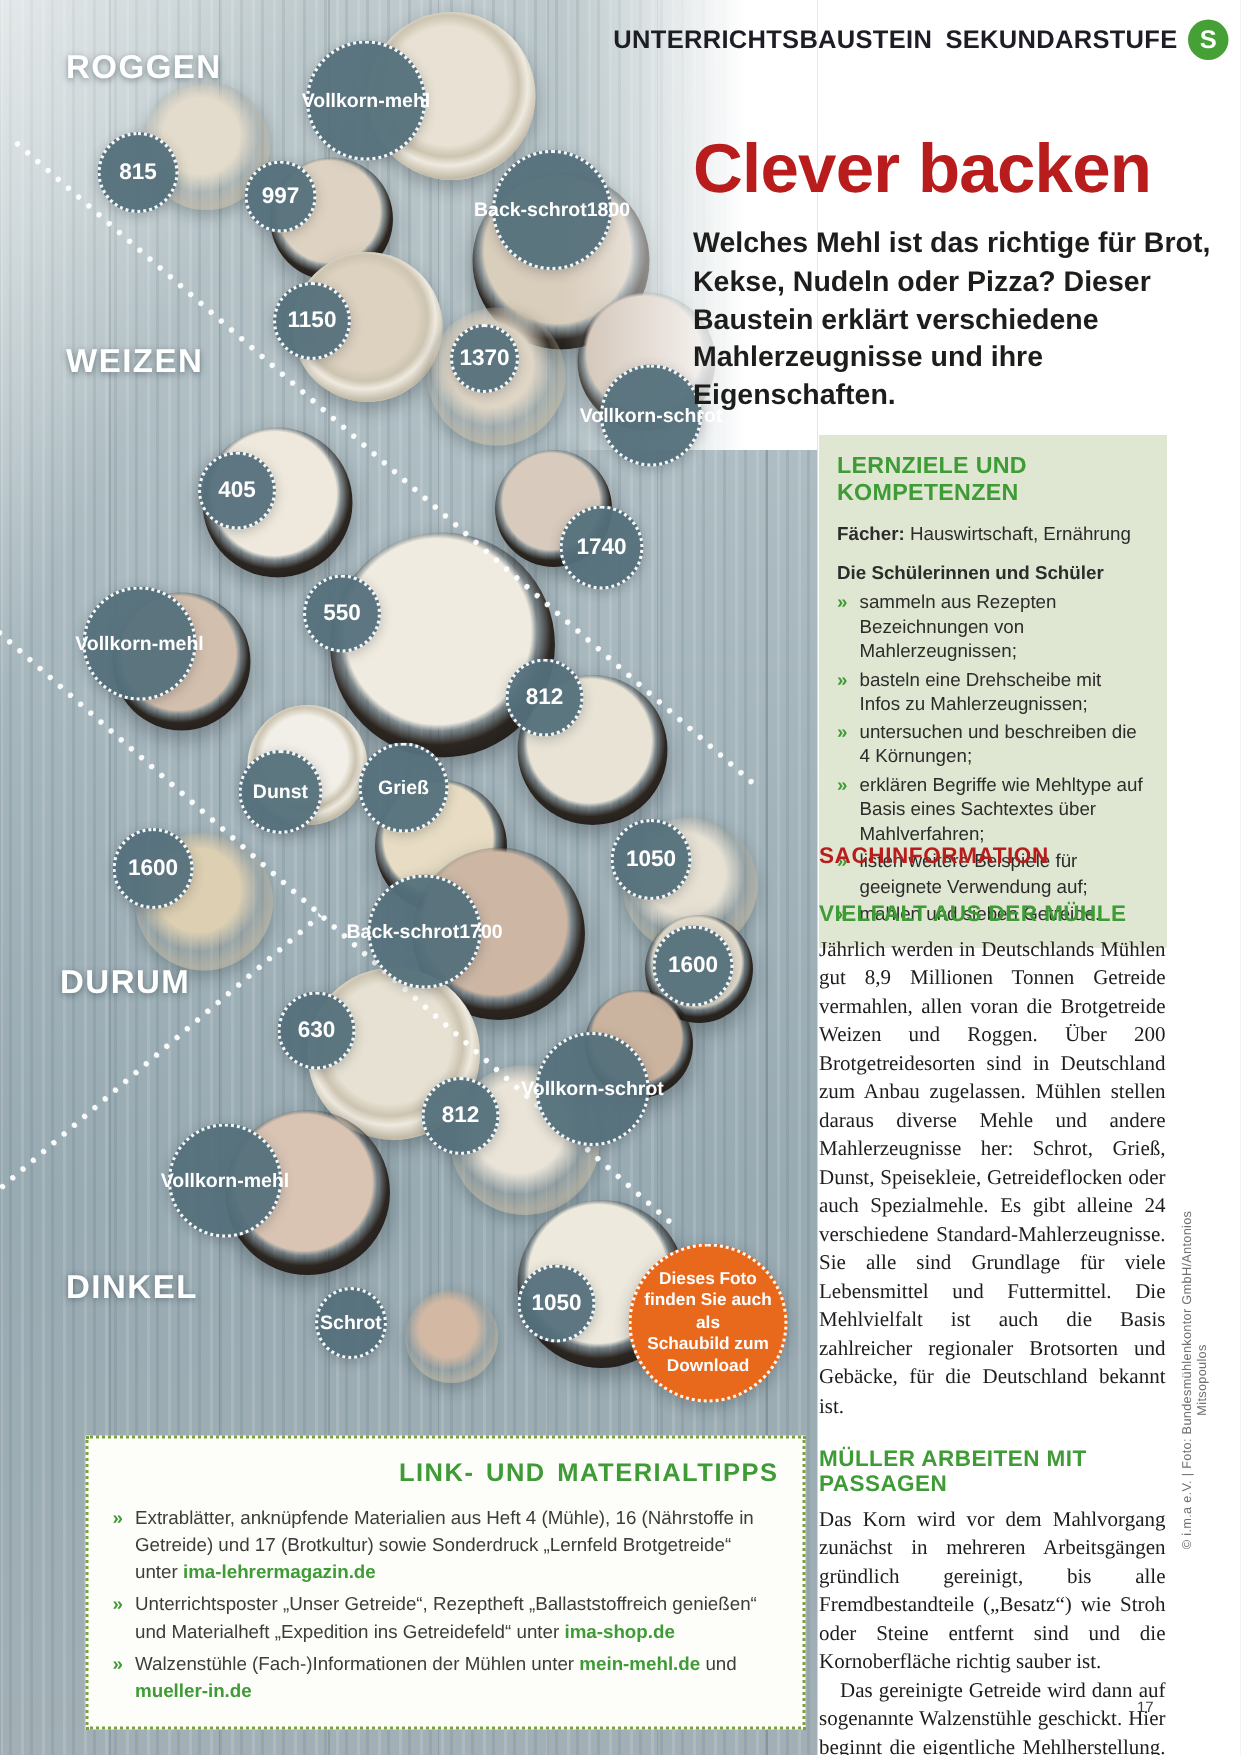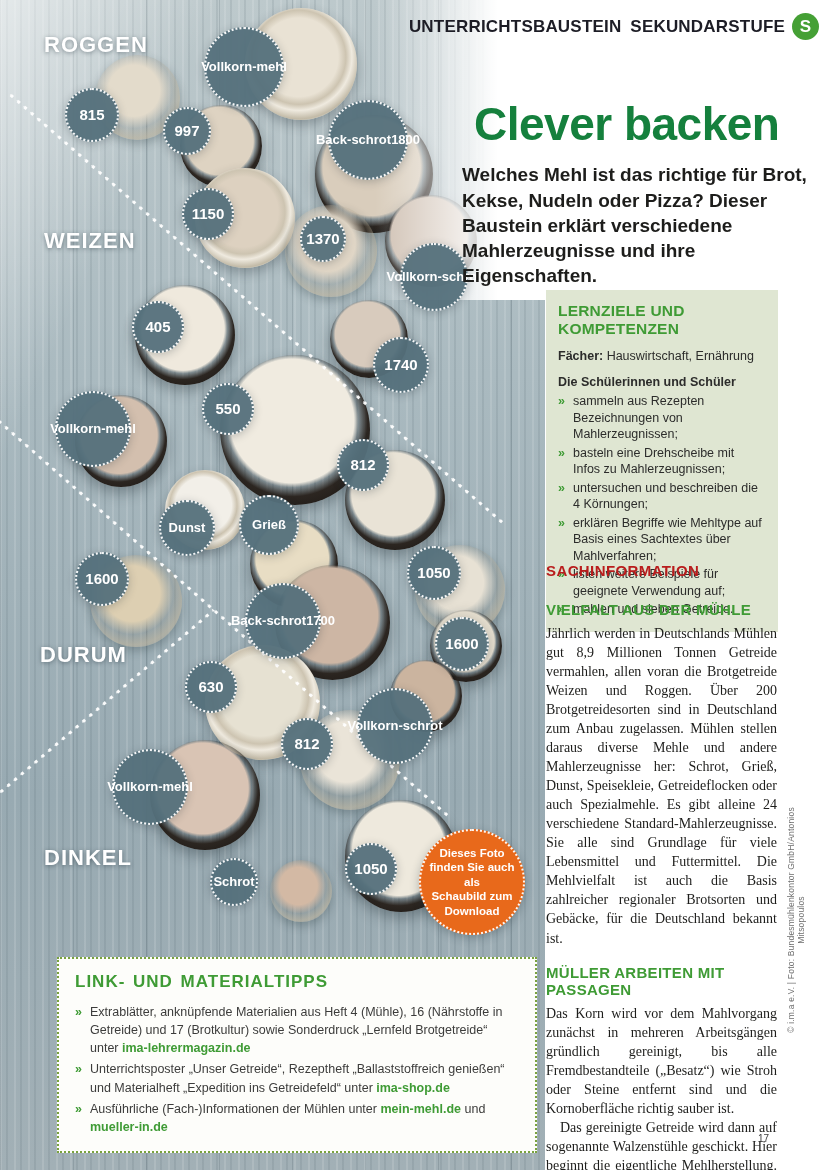--- a/index.html
+++ b/index.html
@@ -44,21 +44,21 @@
       box-shadow:0 3px 10px rgba(30,45,52,0.3);}
 
   
   #header{position:absolute;top:13px;right:8px;display:flex;align-items:center;gap:7px;}
   #header-title{font-size:17px;font-weight:bold;color:#1d1d26;letter-spacing:0.2px;word-spacing:4px;text-align:center;}
   #header-badge{width:27px;height:27px;border-radius:50%;background:#45a035;color:#fff;
       font-size:17px;font-weight:bold;display:flex;align-items:center;justify-content:center;}
 
   
   #hero{position:absolute;left:462px;top:88px;width:350px;}
-  #hero h1{margin:12px;font-size:46px;font-weight:bold;color:#15803d;letter-spacing:-0.5px;line-height:1.05;}
+  #hero h1{margin:0;font-size:46px;font-weight:bold;color:#b91c1c;letter-spacing:-0.5px;line-height:1.05;}
   #hero p{margin:14px 0 0 0;font-size:19px;line-height:1.33;color:#1d1d1b;font-weight:bold;}
 
   
   #lernziele{position:absolute;left:546px;top:290px;width:232px;background:#dfe6d2;
       padding:12px 16px 12px 12px;}
   #lernziele h2{margin:0 0 10px 0;font-size:15.5px;font-weight:bold;color:#3f9b35;letter-spacing:0.2px;}
   .lz-line{font-size:12.5px;color:#2c2c2b;line-height:1.32;margin-bottom:9px;}
   .lz-line b{color:#2c2c2b;}
   #lernziele ul{list-style:none;margin:0;padding:0;}
   #lernziele li{display:flex;font-size:12.5px;line-height:1.32;color:#2c2c2b;margin-bottom:2px;}
@@ -69,21 +69,21 @@
   .kicker{font-size:15px;font-weight:bold;color:#b91c1c;letter-spacing:0.4px;margin:0 0 22px 0;}
   .green-head{font-size:15px;font-weight:bold;color:#3f9b35;letter-spacing:0.3px;margin:0 0 6px 0;}
   .body-p{font-family:"Liberation Serif",serif;font-size:14px;line-height:1.36;color:#1d1d1b;
       text-align:justify;margin:0;}
   .body-p.indent{text-indent:14px;}
   .sec-gap{height:16px;}
 
   
   #linkbox{position:absolute;left:57px;top:957px;width:480px;min-height:134px;background:#fdfdfa;
       border:2px dotted #79a23e;padding:13px 16px 12px 16px;}
-  #linkbox h2{margin:0 0 11px 0;font-size:17px;font-weight:bold;color:#3f9b35;letter-spacing:1px;word-spacing:2px;}
+  #linkbox h2{margin:0 0 11px 0;font-size:17px;font-weight:bold;color:#3f9b35;letter-spacing:1px;word-spacing:2px;text-align:right;}
   #linkbox ul{list-style:none;margin:0;padding:0;}
   #linkbox li{display:flex;font-size:12.5px;line-height:1.45;color:#3c3c3b;margin-bottom:3px;}
   #linkbox .link{color:#3f9b35;font-weight:bold;}
 
   
   #copyright{position:absolute;left:680px;top:910px;width:232px;transform:rotate(-90deg);
       font-size:8.5px;color:#6e6e6e;text-align:center;letter-spacing:0.2px;}
   #pagenum{position:absolute;left:758px;top:1133px;font-size:10px;font-weight:normal;color:#3c3c3b;}
 </style>
 </head>
@@ -277,20 +277,20 @@
         <li>
           <span class="gb">»</span>
           <span><span>Extrablätter, anknüpfende Materialien aus Heft 4 (Mühle), 16 (Nährstoffe in Getreide) und 17 (Brotkultur) sowie Sonderdruck „Lernfeld Brotgetreide“ unter </span><span class="link">ima-lehrermagazin.de</span></span>
         </li>
         <li>
           <span class="gb">»</span>
           <span><span>Unterrichtsposter „Unser Getreide“, Rezeptheft „Ballaststoffreich genießen“ und Materialheft „Expedition ins Getreidefeld“ unter </span><span class="link">ima-shop.de</span></span>
         </li>
         <li>
           <span class="gb">»</span>
-          <span><span>Ausführliche (Fach-)Informationen der Mühlen unter </span><span class="link">mein-mehl.de</span><span> und </span><span class="link">mueller-in.de</span></span>
+          <span><span>Walzenstühle (Fach-)Informationen der Mühlen unter </span><span class="link">mein-mehl.de</span><span> und </span><span class="link">mueller-in.de</span></span>
         </li>
       </ul>
   </div>
 
   <div id="copyright">© i.m.a e.V. | Foto: Bundesmühlenkontor GmbH/Antonios Mitsopoulos</div>
   <div id="pagenum">17</div>
 </div>
 
 </body></html>

